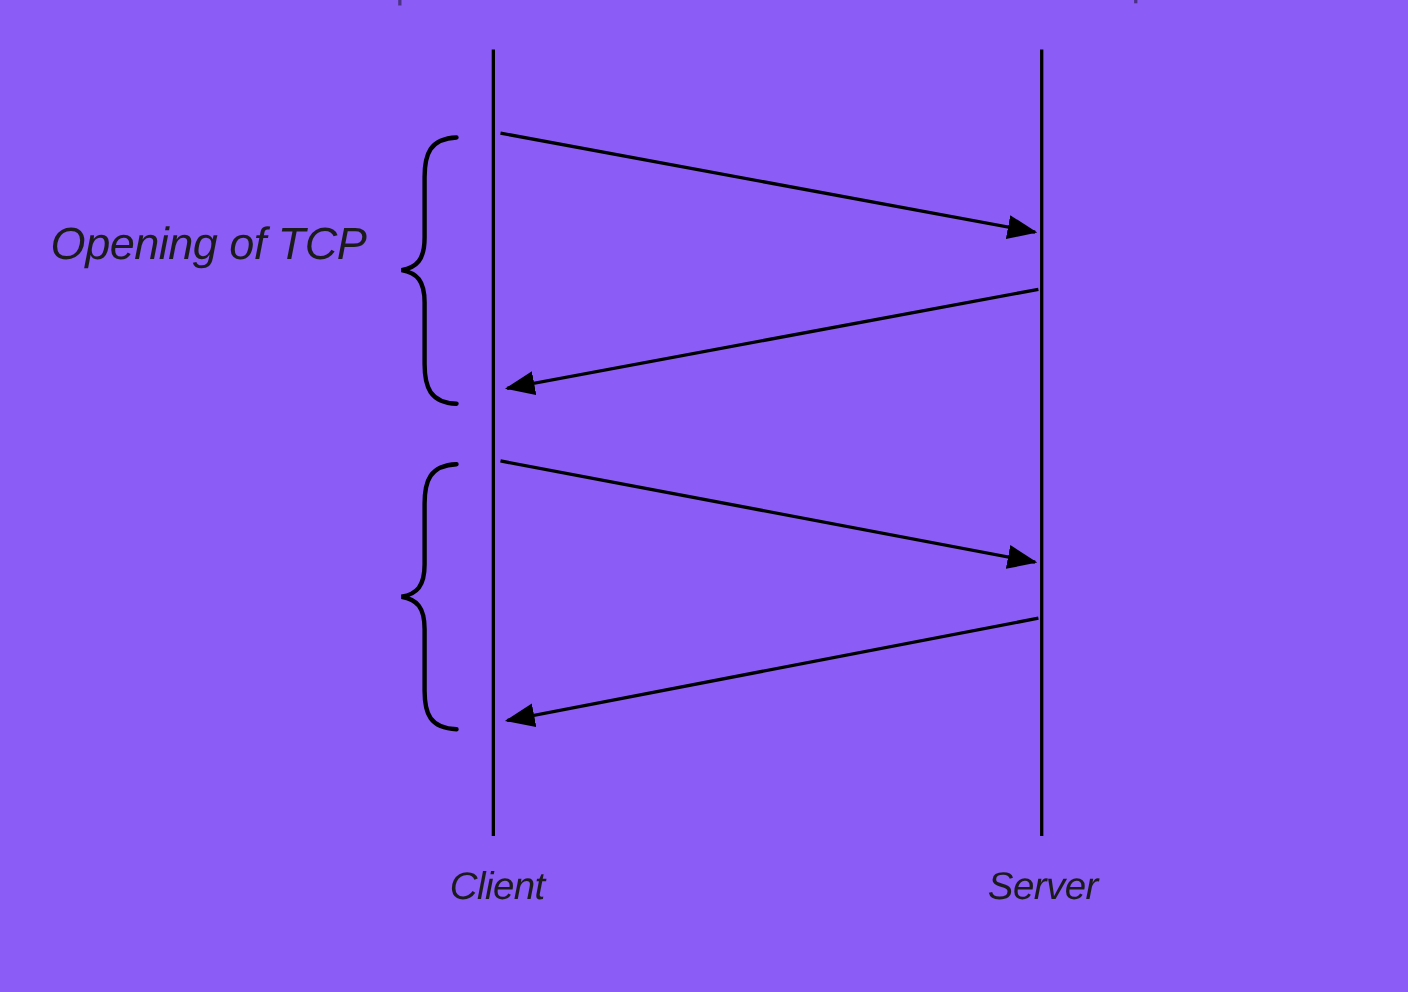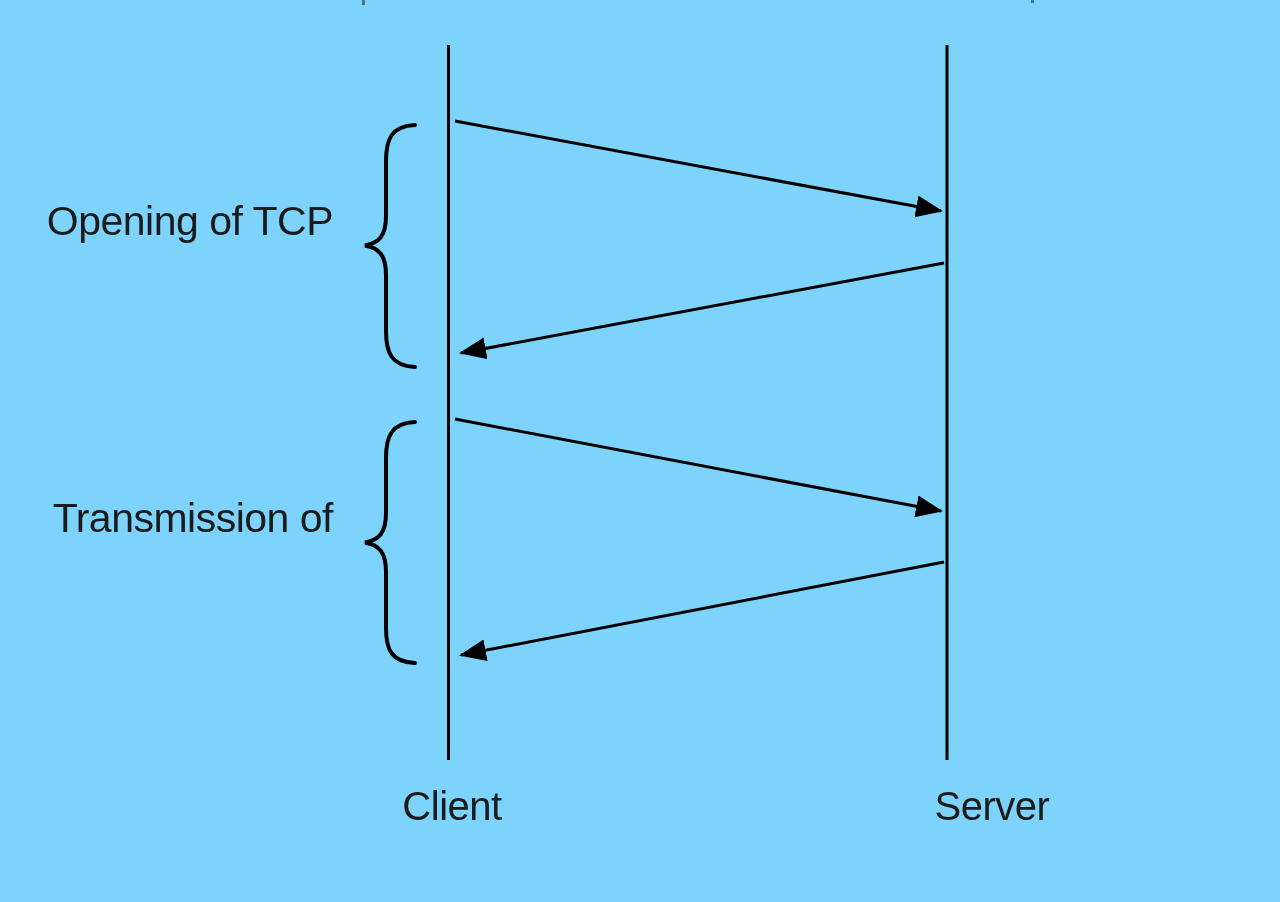--- a/index.html
+++ b/index.html
@@ -4,24 +4,25 @@
 <style>
   html, body {
     margin: 0;
     padding: 0;
     background: #ffffff;
   }
   .canvas {
     position: relative;
     width: 1280px;
     height: 902px;
-    background: #7dd3fc;
+    background: #8b5cf6;
     overflow: hidden;
     font-family: "Liberation Sans", "DejaVu Sans", sans-serif;
     color: #1b1b1b;
+    font-style: italic;
   }
   .diagram-svg {
     position: absolute;
     left: 0;
     top: 0;
   }
   .section-label {
     position: absolute;
     left: 0;
     width: 333px;
@@ -31,29 +32,29 @@
     letter-spacing: -0.5px;
     color: #1b1b1b;
     white-space: nowrap;
   }
   .section-label-opening { top: 196px; }
   .section-label-transmission { top: 493px; }
   .actor-label {
     position: absolute;
     width: 200px;
     text-align: center;
-    font-size: 40px;
+    font-size: 35px;
     line-height: 46px;
     letter-spacing: -0.5px;
     color: #1b1b1b;
     top: 783px;
     white-space: nowrap;
   }
   .actor-label-client { left: 352px; }
-  .actor-label-server { left: 892px; }
+  .actor-label-server { left: 848px; }
   .edge-mark {
     position: absolute;
     top: 0;
     background: rgba(0,0,0,0.45);
   }
   .edge-mark-1 { left: 362px; width: 3px; height: 5px; }
   .edge-mark-2 { left: 1031px; width: 3px; height: 3px; }
 </style>
 </head>
 <body>
@@ -94,19 +95,18 @@
              C 379,545 386,552 386,572
              L 386,628
              C 386,649 391,662 415,663" fill="none" stroke="#000000" stroke-width="4" stroke-linecap="round"></path>
   </svg>
 
   <div class="section-label section-label-opening">
     <div>Opening of TCP</div>
   </div>
 
   <div class="section-label section-label-transmission">
-    <div>Transmission of</div>
   </div>
 
   <div class="actor-label actor-label-client">Client</div>
   <div class="actor-label actor-label-server">Server</div>
 
 </div>
 
 </body></html>

